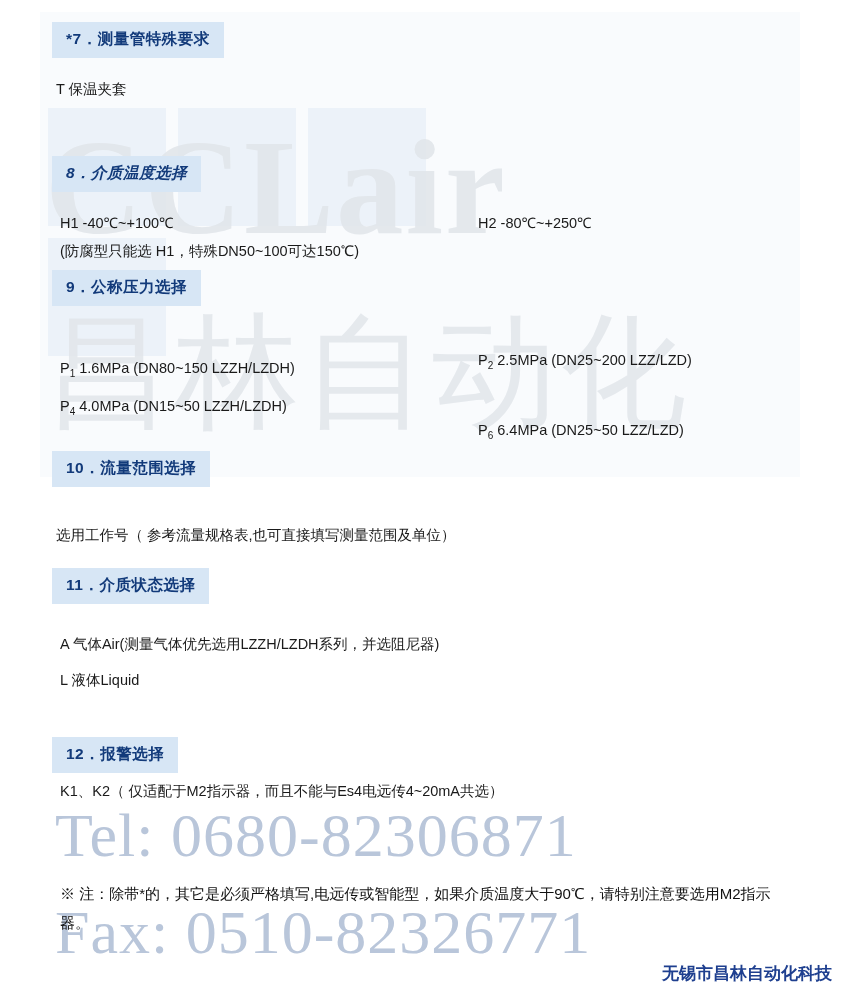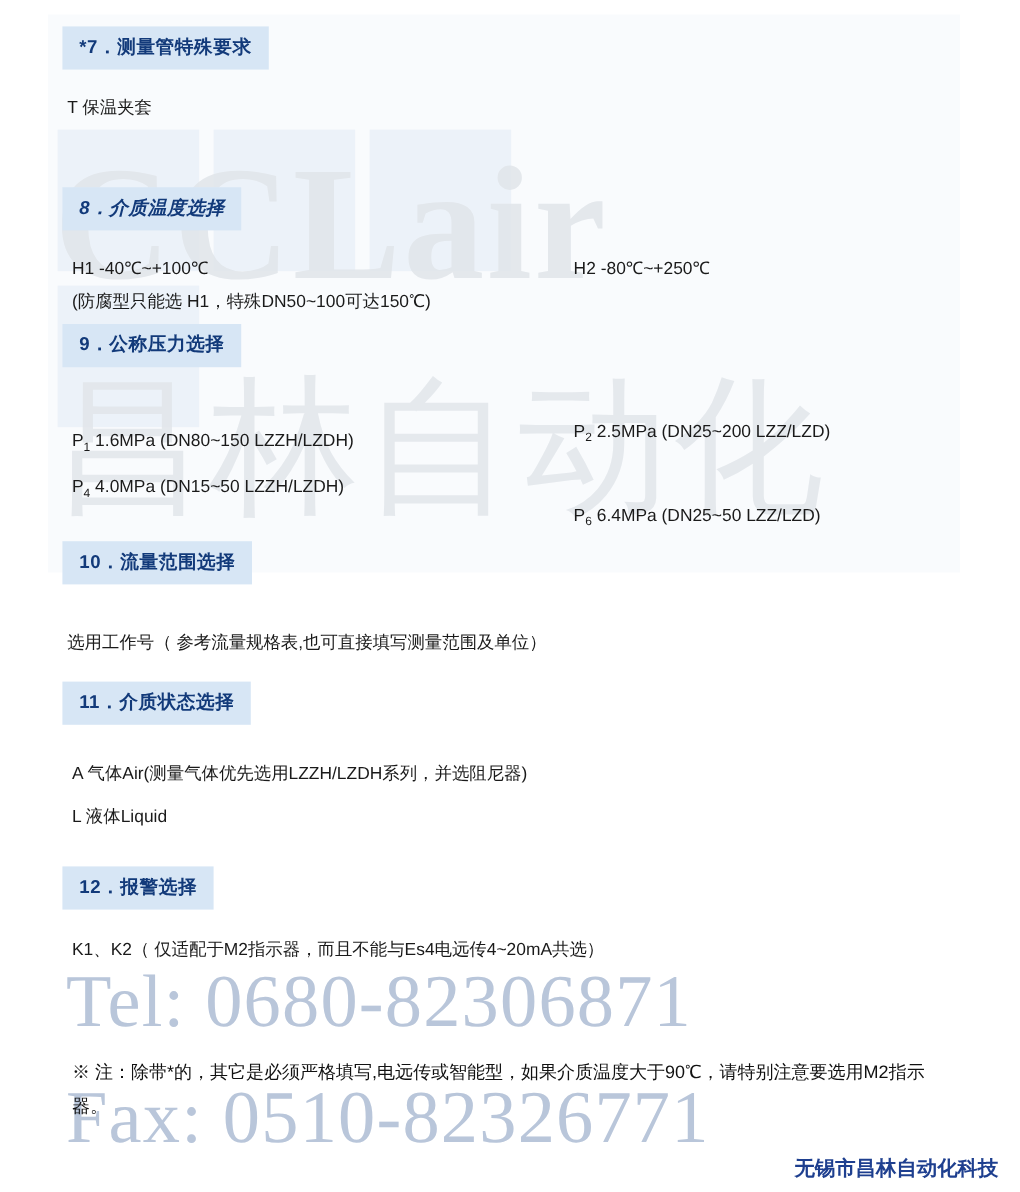--- a/index.html
+++ b/index.html
@@ -171,18 +171,18 @@
     <span>P</span><span class="sub">6</span><span>  6.4MPa (DN25~50 LZZ/LZD)</span>
   </div>
 
   <div class="section-head" style="left:52px; top:451px;">10．流量范围选择</div>
   <div class="line" style="left:56px; top:508px;margin-top:18px;">选用工作号（ 参考流量规格表,也可直接填写测量范围及单位）</div>
 
   <div class="section-head" style="left:52px; top:568px;">11．介质状态选择</div>
   <div class="line" style="left:60px; top:635px;">A 气体Air(测量气体优先选用LZZH/LZDH系列，并选阻尼器)</div>
   <div class="line" style="left:60px; top:671px;">L 液体Liquid</div>
 
-  <div class="section-head" style="left:52px; top:722px;">12．报警选择</div>
+  <div class="section-head" style="left:52px; top:737px;">12．报警选择</div>
   <div class="line" style="left:60px; top:782px;">K1、K2（ 仅适配于M2指示器，而且不能与Es4电远传4~20mA共选）</div>
 
   <div class="note" style="left:60px; top:880px;">※ 注：除带*的，其它是必须严格填写,电远传或智能型，如果介质温度大于90℃，请特别注意要选用M2指示器。</div>
 
 </div>
 
 </body></html>

